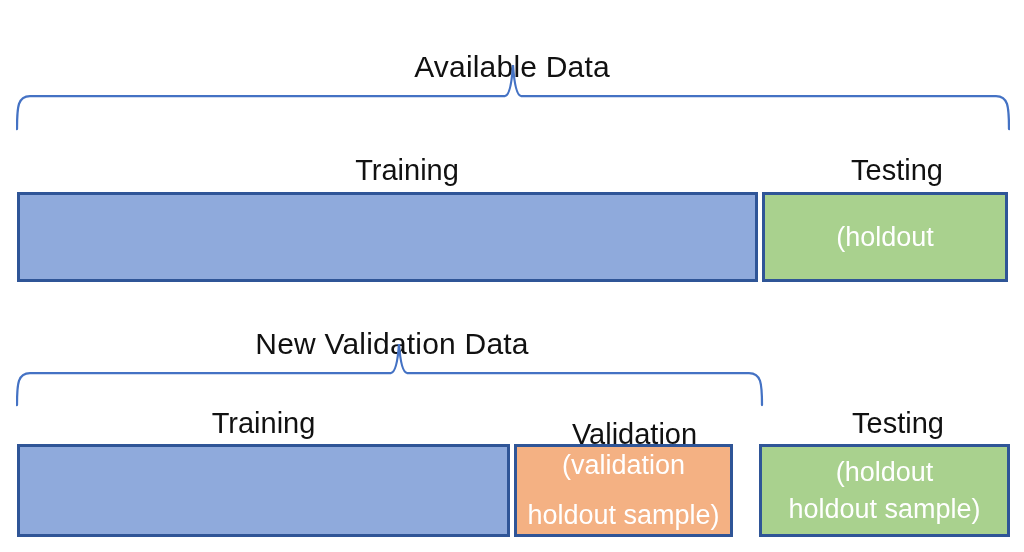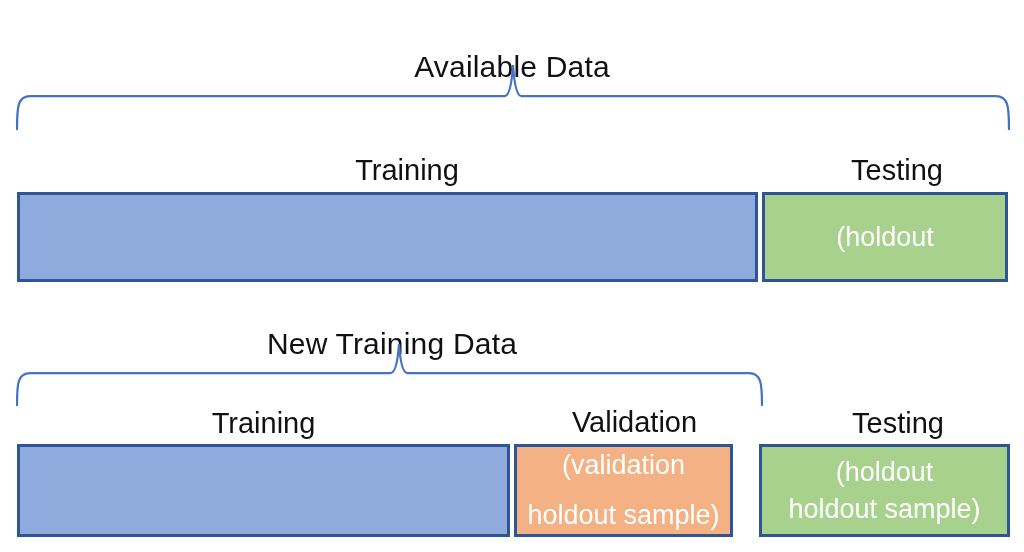--- a/index.html
+++ b/index.html
@@ -44,28 +44,28 @@
 
   <div class="seclabel" style="left:17px;top:154px;width:780px;">Training</div>
   <div class="seclabel" style="left:762px;top:154px;width:270px;">Testing</div>
 
   <div class="box blue" style="left:17px;top:192px;width:741px;"></div>
 
   <div class="box green" style="left:762px;top:192px;width:246px;">
     <span>(holdout</span>
   </div>
 
-  <div class="title" style="left:392px;top:303px;">New Training Data</div>
+  <div class="title" style="left:392px;top:303px;">New Validation Data</div>
 
   <svg class="brace" style="left:16px;top:338px;" width="748" height="70" viewBox="0 0 748 70">
     <path d="M 1,67 C 1,45 2,35 14,35 L 375,35 Q 381,34 383,6 Q 385,34 391,35 L 733,35 C 745,35 746,45 746,67"></path>
   </svg>
 
   <div class="seclabel" style="left:17px;top:407px;width:493px;">Training</div>
-  <div class="seclabel" style="left:514px;top:406px;width:241px;">Validation</div>
+  <div class="seclabel" style="left:514px;top:418px;width:241px;">Validation</div>
   <div class="seclabel" style="left:759px;top:407px;width:278px;">Testing</div>
 
   <div class="box blue" style="left:17px;top:444px;height:93px;width:493px;"></div>
 
   <div class="box orange" style="left:514px;top:444px;height:93px;width:219px;justify-content:space-between;">
     <span>(validation</span>
     <span>holdout sample)</span>
   </div>
 
   <div class="box green" style="left:759px;top:444px;height:93px;width:251px;">

